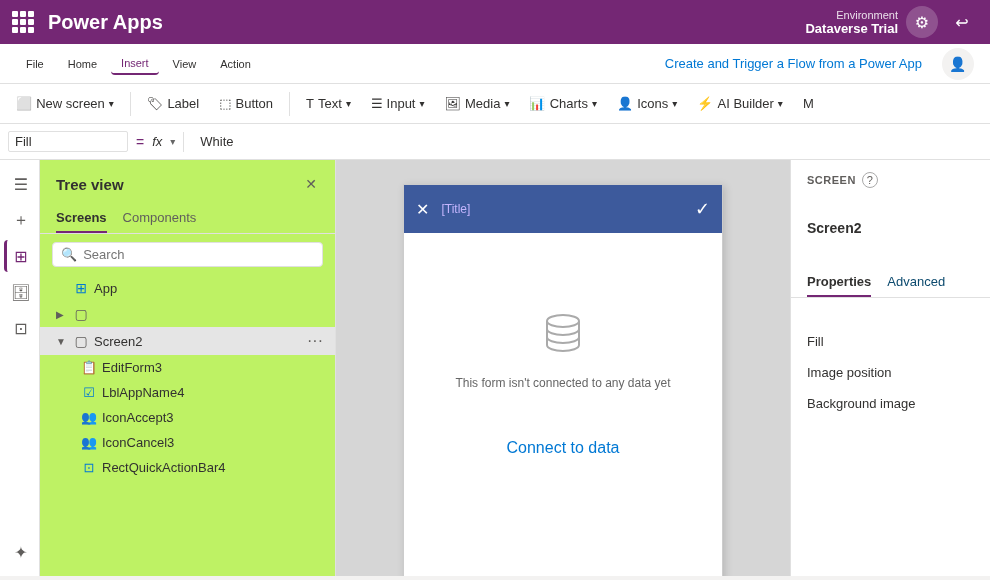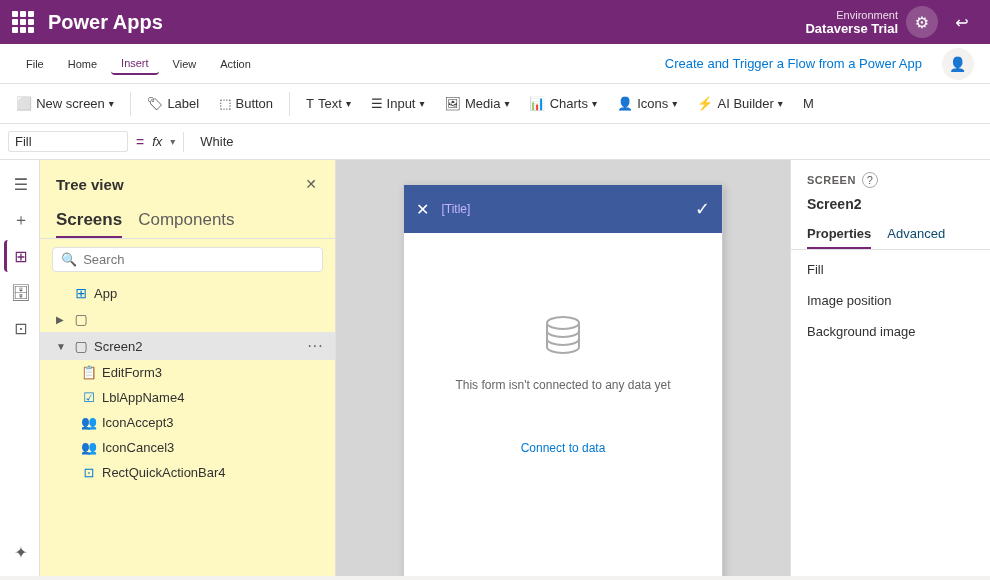--- a/index.html
+++ b/index.html
@@ -170,21 +170,21 @@
       font-size: 16px;
       color: #605e5c;
       border-left: 3px solid transparent;
     }
     .left-tool-btn.active { border-left: 3px solid #742774; color: #742774; }
     .left-tool-spacer { flex: 1; }
 
     
     .tree-panel {
       width: 296px;
-      background: #fef9c3;
+      background: #bef264;
       border-right: 1px solid #e0e0e0;
       display: flex;
       flex-direction: column;
     }
     .tree-header {
       display: flex;
       align-items: center;
       justify-content: space-between;
       padding: 12px 12px 8px 16px;
     }
@@ -202,21 +202,21 @@
       border-radius: 4px;
     }
     .tree-tabs {
       display: flex;
       padding: 0 16px;
       border-bottom: 1px solid #e0e0e0;
       gap: 16px;
     }
     .tree-tab {
       padding: 6px 0;
-      font-size: 17px;
+      font-size: 13px;
       cursor: pointer;
       color: #605e5c;
       border-bottom: 2px solid transparent;
     }
     .tree-tab.active { color: #323130; font-weight: 600; border-bottom: 2px solid #742774; }
     .tree-search {
       margin: 8px 12px;
       display: flex;
       align-items: center;
       gap: 6px;
@@ -306,33 +306,34 @@
       justify-content: center;
       height: 300px;
       gap: 8px;
     }
     .canvas-msg {
       font-size: 12px;
       color: #666;
       text-align: center;
     }
     .canvas-connect {
-      font-size: 12px;
+      font-size: 16px;
       color: #0078d4;
       cursor: pointer;
       margin-top: 41px;
     }
 
     
     .right-panel {
       width: 200px;
       background: white;
       border-left: 1px solid #e0e0e0;
       display: flex;
       flex-direction: column;
+      gap: 24px;
     }
     .right-panel-header {
       padding: 12px 16px 8px;
       display: flex;
       align-items: center;
       gap: 6px;
     }
     .right-panel-label {
       font-size: 11px;
       font-weight: 600;

